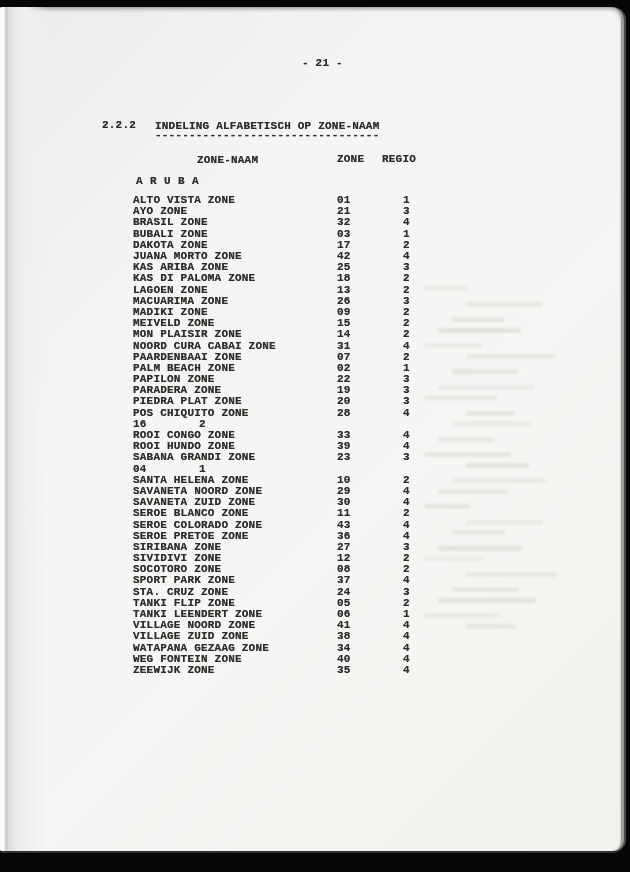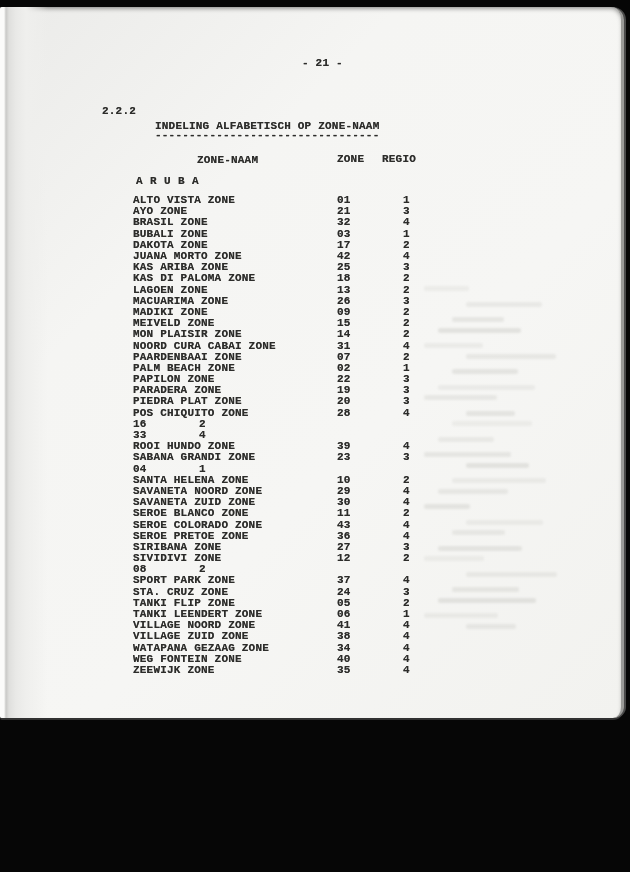--- a/index.html
+++ b/index.html
@@ -6,21 +6,21 @@
   body{
     width:630px;height:872px;
     background:#060606;
     position:relative;
     overflow:hidden;
     font-family:"Liberation Mono","DejaVu Sans Mono",monospace;
   }
   .scan-page{
     position:absolute;
     left:0;top:7px;
-    width:621px;height:711px;
+    width:621px;height:844px;
     background:linear-gradient(135deg,#ebebe9 0%,#f5f5f3 30%,#f6f6f4 60%,#f2f2ef 100%);
     border-right:3px solid #9a9a98;
     border-radius:2px 13px 11px 2px;
     box-shadow:inset 0 3px 5px -2px rgba(0,0,0,0.5), 2px 0 0 #4a4a4a, 0 2px 0 rgba(60,60,60,.8);
   }
   
   .scan-page::before{
     content:"";
     position:absolute;left:0;top:0;bottom:0;width:48px;
     background:linear-gradient(90deg,
@@ -35,21 +35,21 @@
     position:absolute;
     color:#2c2c2a;
     font-weight:bold;
     font-size:11px;
     line-height:11px;
     white-space:pre;
     letter-spacing:0.2px;
     text-shadow:0 0 0.6px rgba(40,40,38,0.65);
   }
   .page-number{left:302px;top:51px;}
-  .heading-section-number{left:102px;top:99px;text-align:center;}
+  .heading-section-number{left:102px;top:113px;text-align:center;}
   .heading-title{left:155px;top:114px;}
   .heading-underline{left:155px;top:123px;letter-spacing:0.2px;}
   .col-header-name{left:175px;top:148px;margin-left:22px;}
   .col-header-zone{left:337px;top:147px;}
   .col-header-regio{left:382px;top:147px;}
   .group-label{left:136px;top:169px;letter-spacing:0.4px;}
   .zone-rows{
     position:absolute;left:133px;top:188px;width:300px;
   }
   .zone-row{
@@ -201,20 +201,21 @@
       <div class="zone-row">
         <span class="cell-name">POS CHIQUITO ZONE</span>
         <span class="cell-zone">28</span>
         <span class="cell-regio">4</span>
       </div>
       <div class="zone-row">
         <span class="cell-zone">16</span>
         <span class="cell-regio">2</span>
       </div>
       <div class="zone-row">
+        <span class="cell-name">ROOI CONGO ZONE</span>
         <span class="cell-zone">33</span>
         <span class="cell-regio">4</span>
       </div>
       <div class="zone-row">
         <span class="cell-name">ROOI HUNDO ZONE</span>
         <span class="cell-zone">39</span>
         <span class="cell-regio">4</span>
       </div>
       <div class="zone-row">
         <span class="cell-name">SABANA GRANDI ZONE</span>
@@ -259,20 +260,21 @@
         <span class="cell-name">SIRIBANA ZONE</span>
         <span class="cell-zone">27</span>
         <span class="cell-regio">3</span>
       </div>
       <div class="zone-row">
         <span class="cell-name">SIVIDIVI ZONE</span>
         <span class="cell-zone">12</span>
         <span class="cell-regio">2</span>
       </div>
       <div class="zone-row">
+        <span class="cell-name">SOCOTORO ZONE</span>
         <span class="cell-zone">08</span>
         <span class="cell-regio">2</span>
       </div>
       <div class="zone-row">
         <span class="cell-name">SPORT PARK ZONE</span>
         <span class="cell-zone">37</span>
         <span class="cell-regio">4</span>
       </div>
       <div class="zone-row">
         <span class="cell-name">STA. CRUZ ZONE</span>

